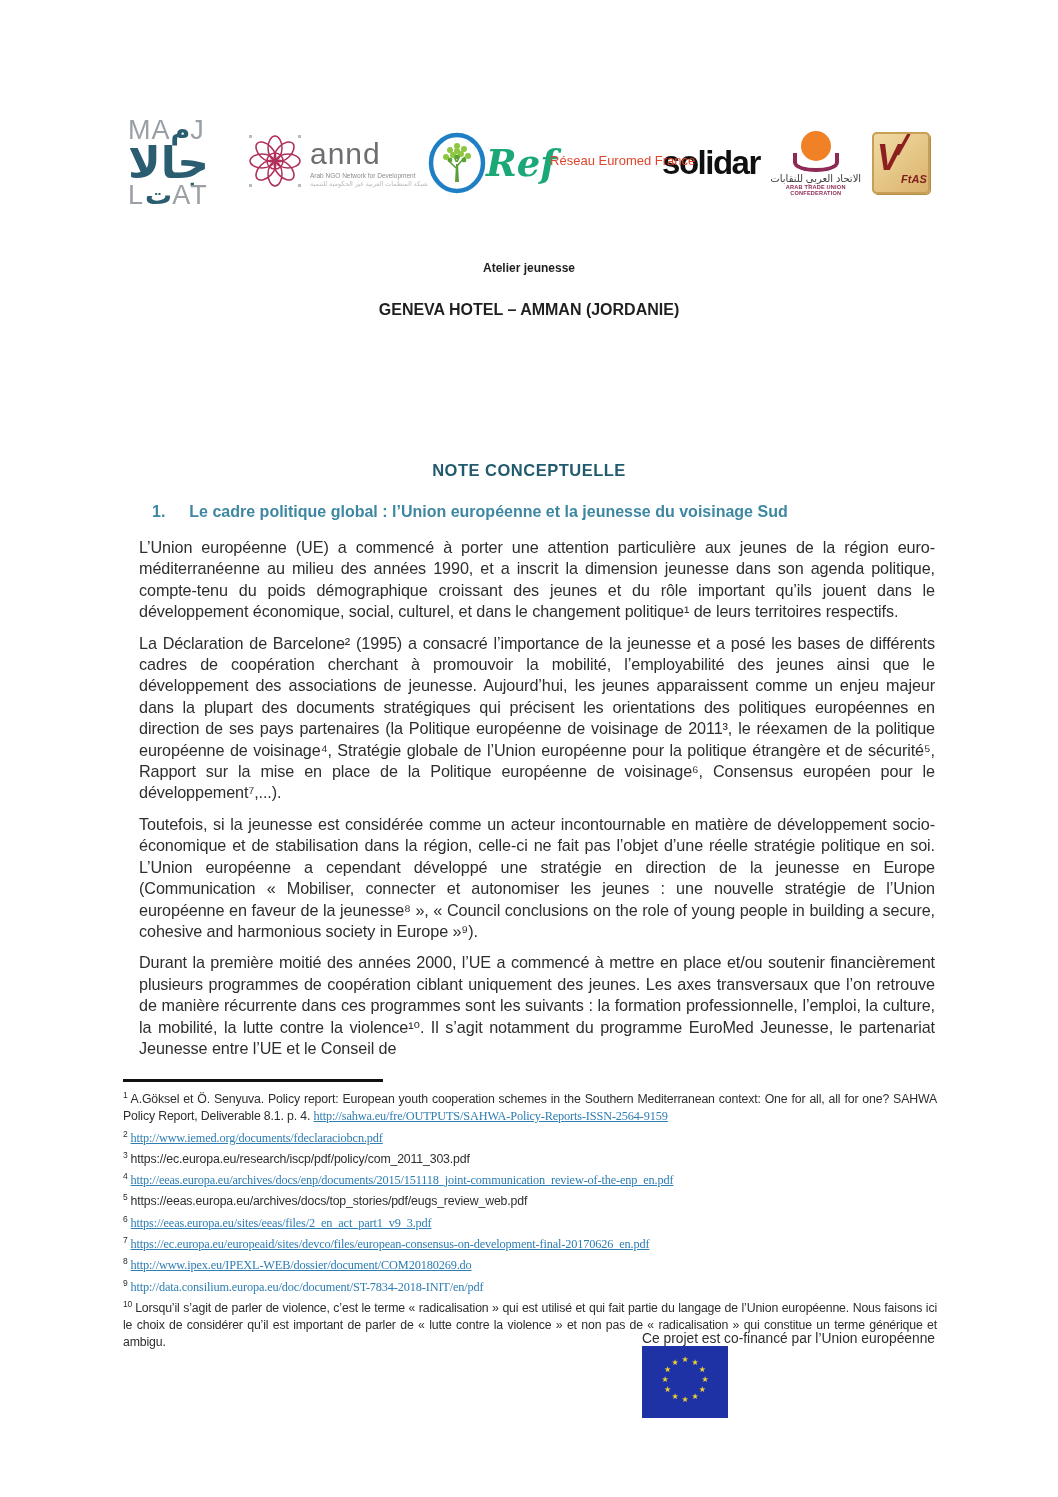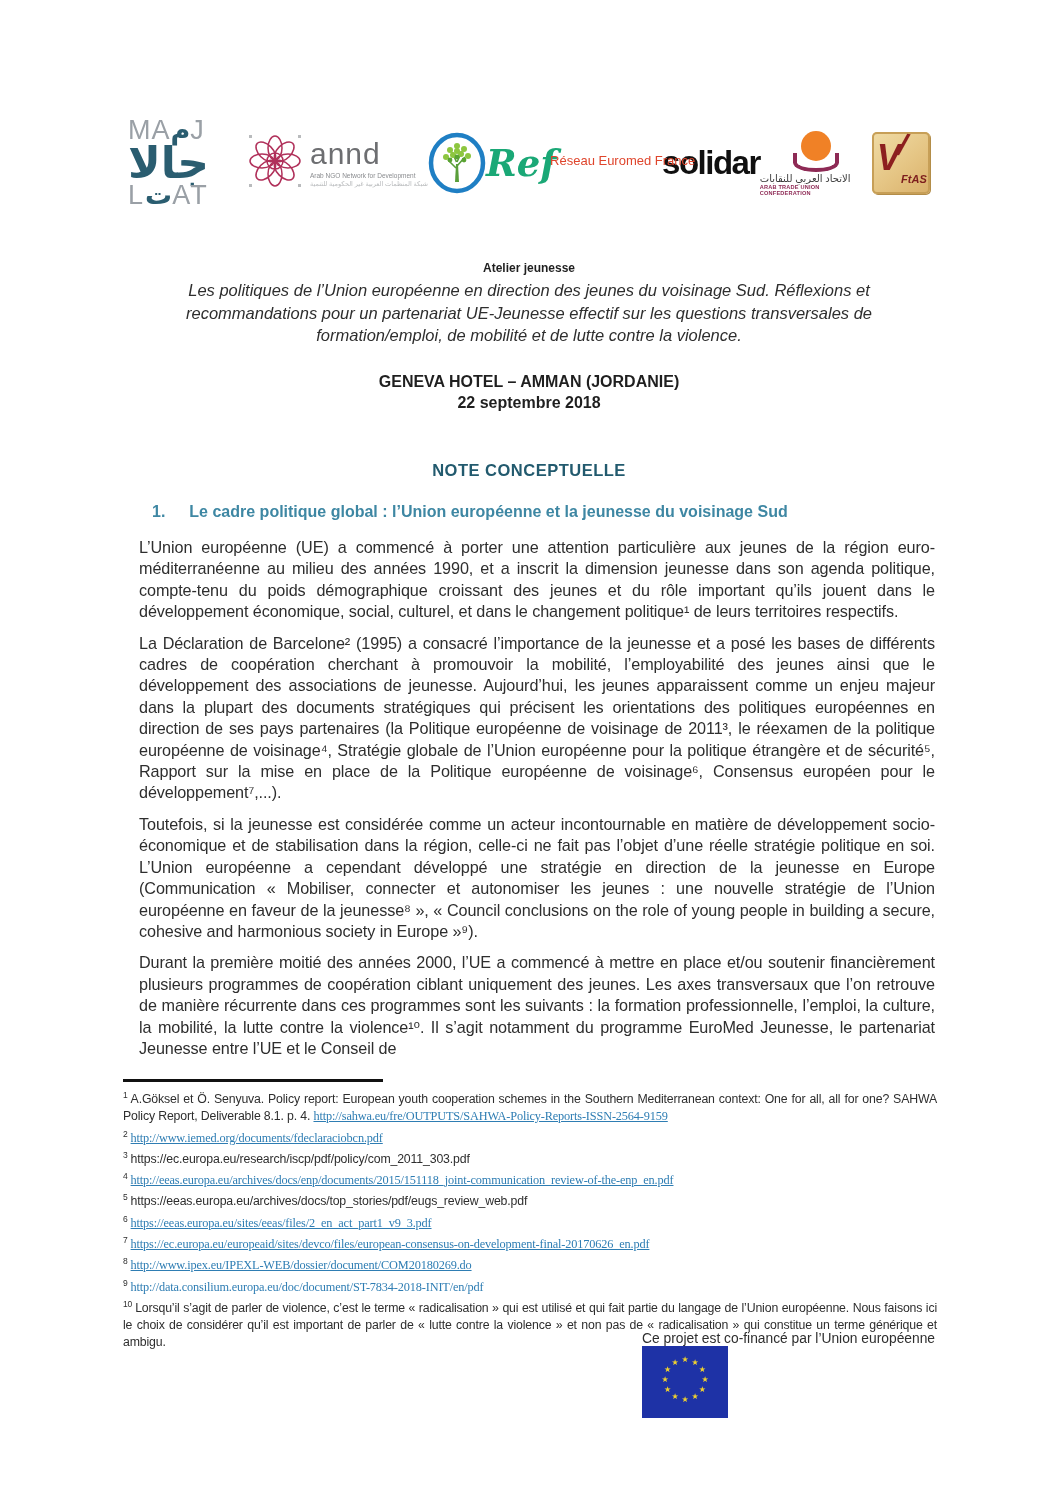--- a/index.html
+++ b/index.html
@@ -36,21 +36,21 @@
 
   .treelogo svg { display: block; }
 
   .reflogo { position: relative; width: 150px; }
   .ref-name { font-family: "DejaVu Serif", serif; font-style: italic; font-weight: bold;
               font-size: 37px; color: #1aa876; line-height: 1; }
   .ref-sub { position: absolute; left: 64px; top: 8px; font-size: 13px; color: #df452c; white-space: nowrap; }
 
   .solidar { font-size: 33px; font-weight: 900; color: #101010; letter-spacing: -1.5px; margin-left: 26px; }
 
-  .atuc { width: 112px; text-align: left; }
+  .atuc { width: 112px; text-align: center; }
   .atuc-circle { width: 30px; height: 30px; border-radius: 50%; background: #f08126; margin: 0 auto; }
   .atuc-smile { width: 46px; height: 19px; border: 4px solid #8e2a55; border-top: none;
                 border-radius: 0 0 46px 46px / 0 0 19px 19px; margin: -8px auto 1px; }
   .atuc-ar { font-size: 10px; color: #3c3c3c; line-height: 1.1; }
   .atuc-en { font-size: 5.6px; font-weight: bold; color: #8e2a55; letter-spacing: 0.2px; }
 
   .ftas { position: relative; width: 58px; height: 62px; border-radius: 5px;
           background: linear-gradient(140deg, #f0dca6 0%, #e5c584 55%, #d9b06a 100%);
           box-shadow: inset 0 0 0 2px #c79f57, 1px 1px 0 #b38d49; }
   .ftas-v { position: absolute; left: 5px; top: 8px; font-size: 36px; font-weight: bold;
@@ -181,23 +181,21 @@
 
     <div class="logo ftas">
       <span class="ftas-v">V</span>
       <span class="ftas-slash">/</span>
       <span class="ftas-name">FtAS</span>
     </div>
   </div>
 
   <div class="titleblock">
     <div class="event-title">Atelier jeunesse</div>
-    <div class="event-subtitle">Les politiques de l’Union européenne en direction des jeunes du voisinage Sud. Réflexions et recommandations pour un partenariat UE-Jeunesse effectif sur les questions transversales de formation/emploi, de mobilité et de lutte contre la violence.</div>
     <div class="venue">GENEVA HOTEL – AMMAN (JORDANIE)</div>
-    <div class="date">22 septembre 2018</div>
   </div>
 
   <div class="note-heading">NOTE CONCEPTUELLE</div>
 
   <div class="section-heading">
     <span class="section-number">1.</span>
     <span class="section-title">Le cadre politique global : l’Union européenne et la jeunesse du voisinage Sud</span>
   </div>
 
   <div class="bodytext">

